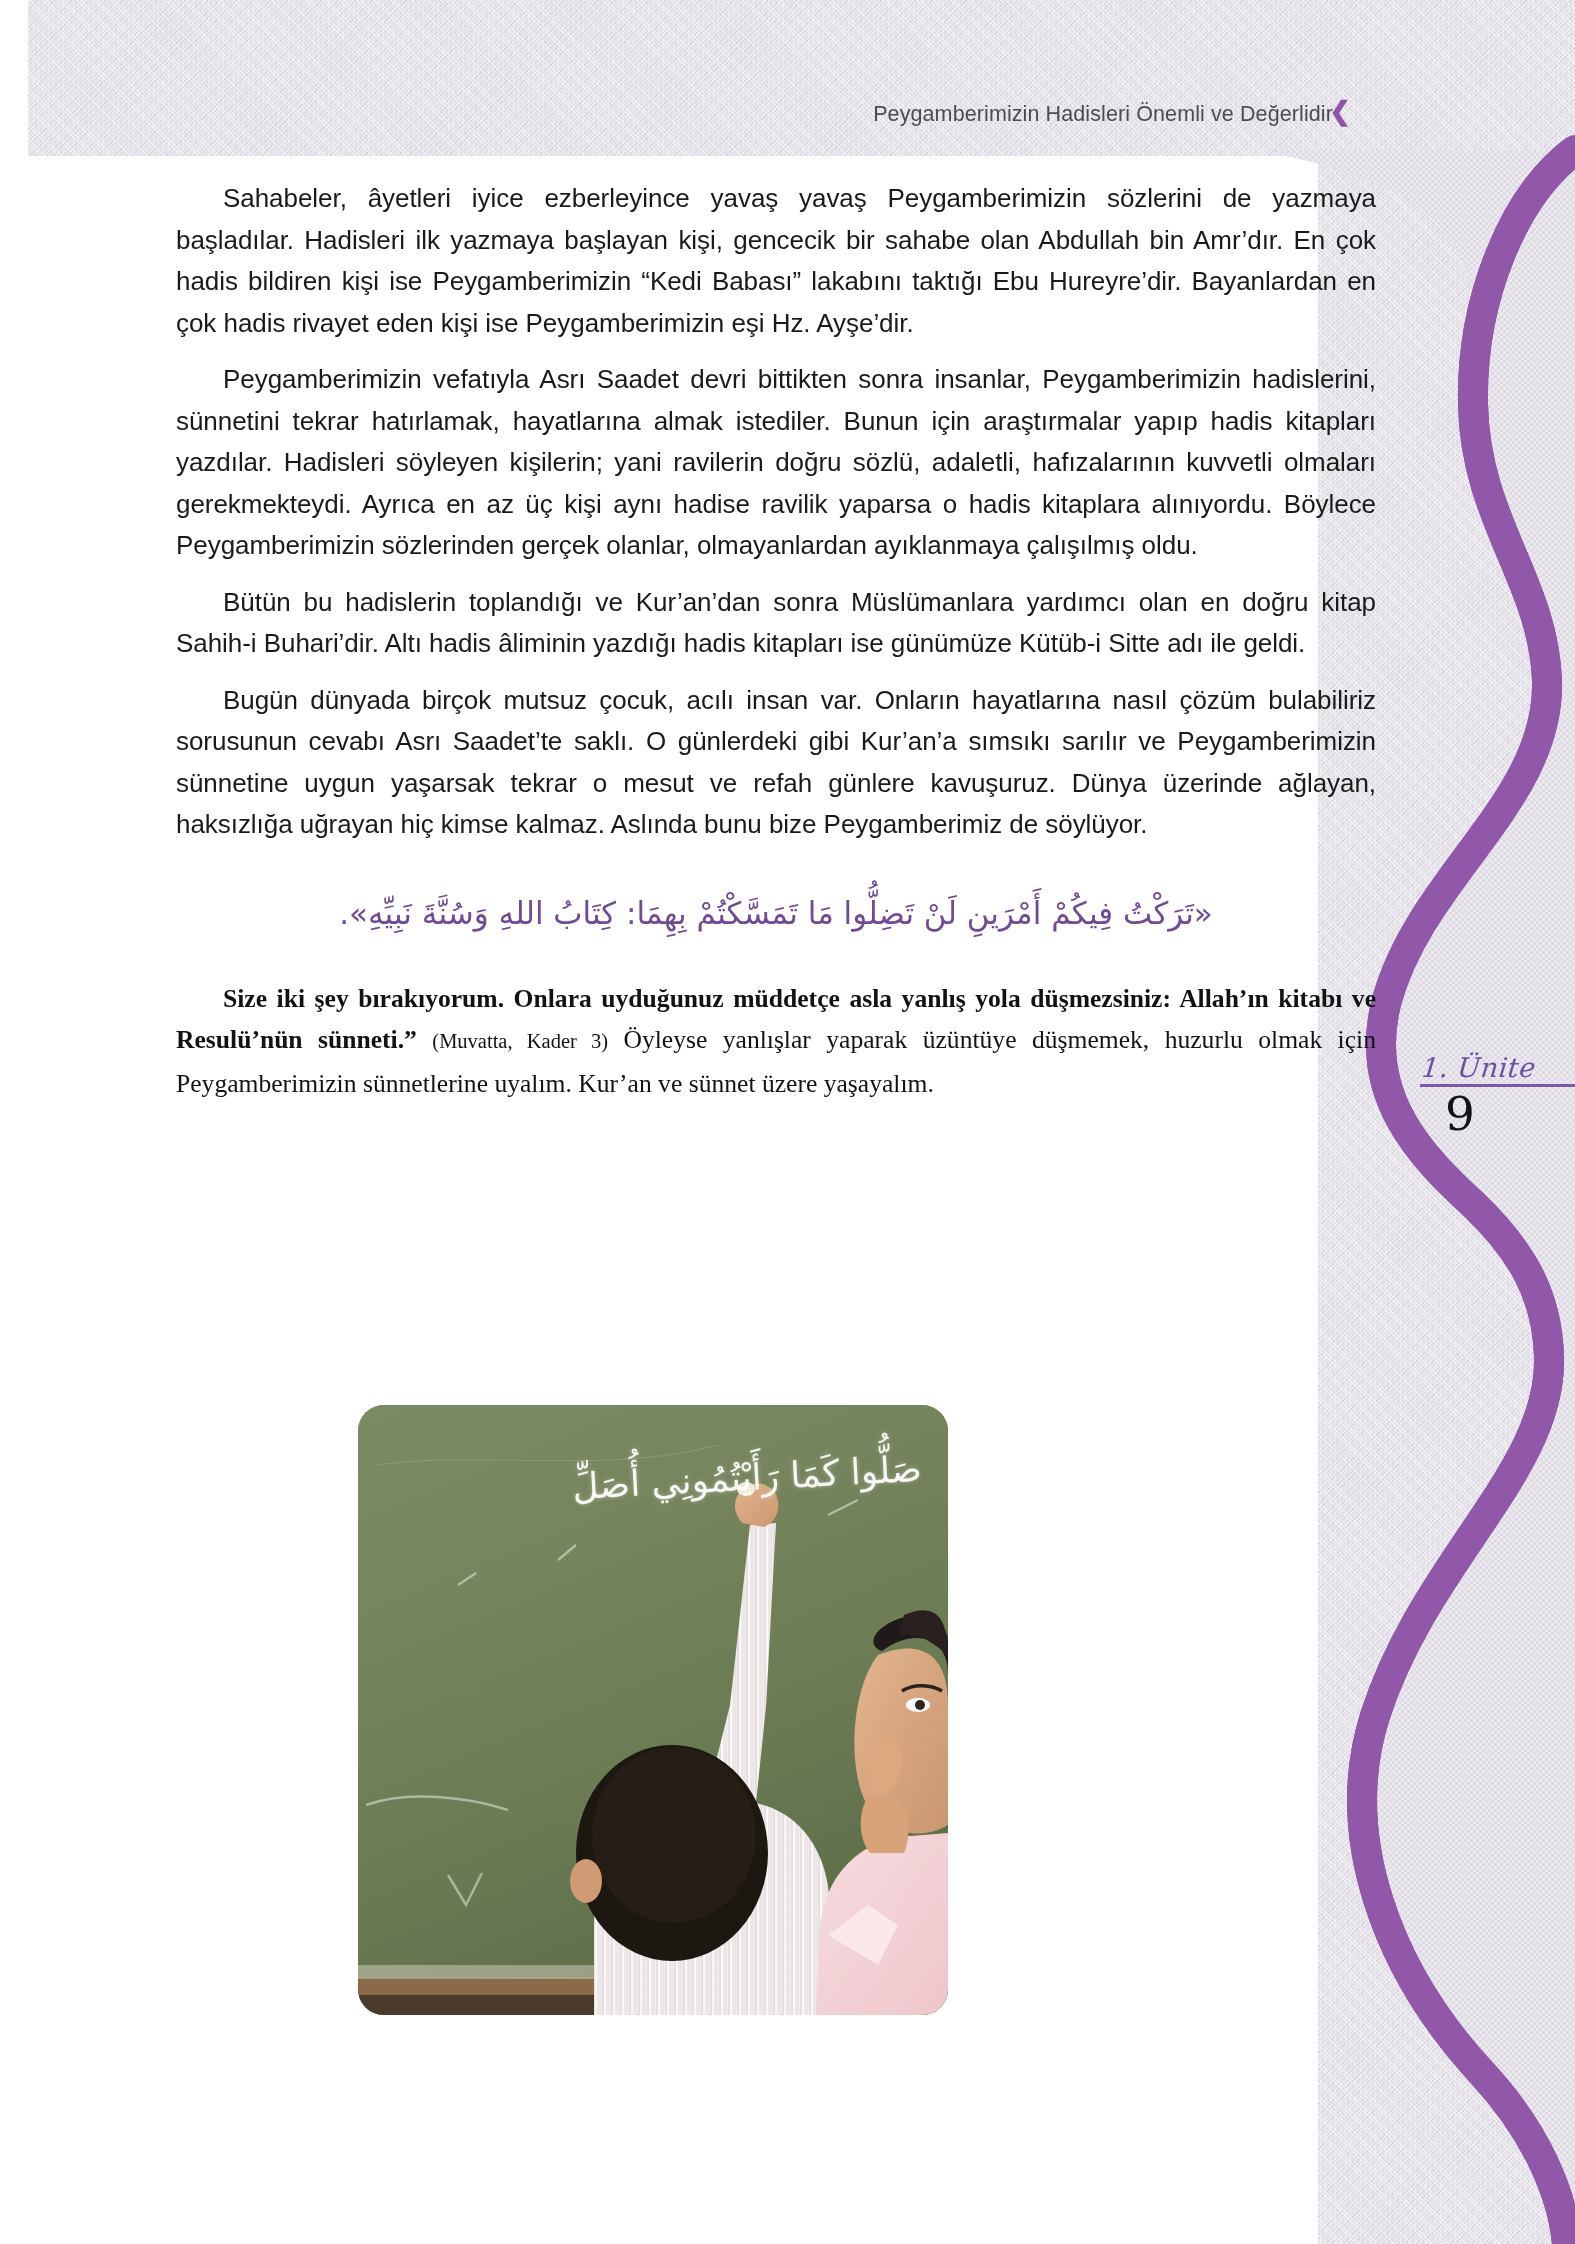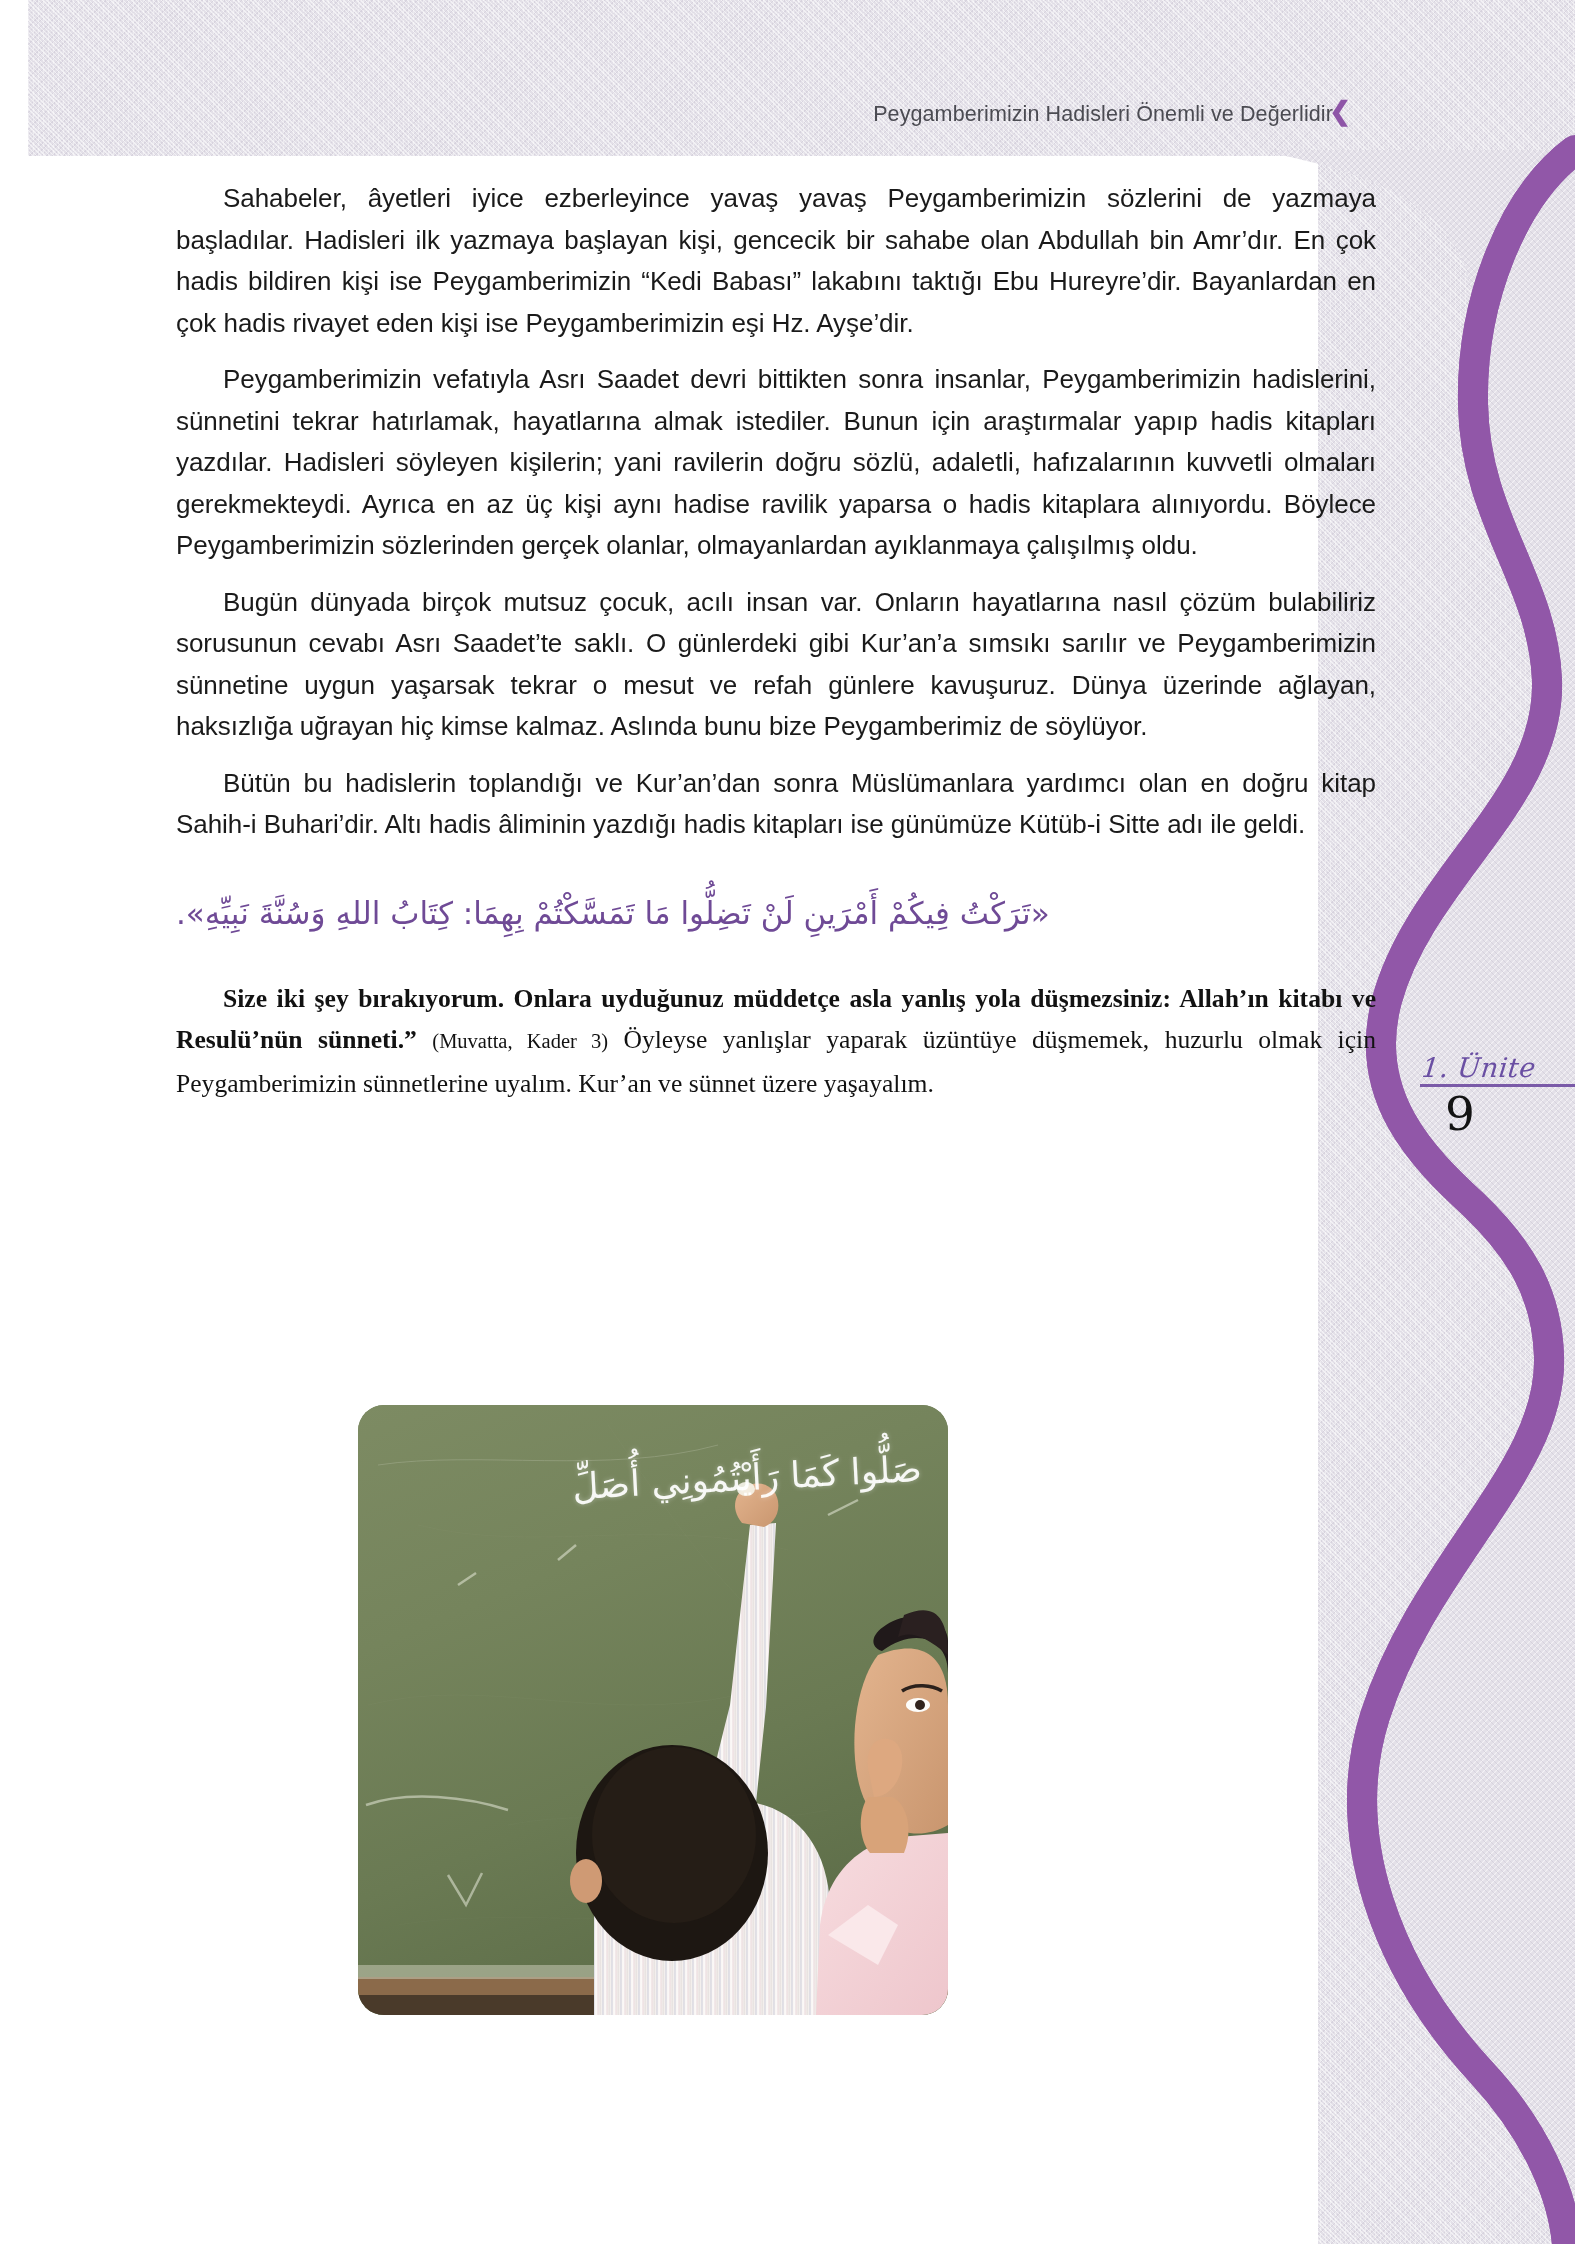--- a/index.html
+++ b/index.html
@@ -99,21 +99,21 @@
     text-indent: 47px;
     margin-bottom: 15px;
     letter-spacing: -0.05px;
   }
 
   p.body-text:last-of-type { margin-bottom: 0; }
 
   
   .hadith-wrap {
     margin-top: 36px;
-    text-align: left;
+    text-align: center;
   }
 
   .hadith-arabic {
     direction: rtl;
     font-family: "DejaVu Sans", sans-serif;
     font-size: 31px;
     line-height: 62px;
     color: #6f4a96;
     white-space: nowrap;
   }
@@ -286,22 +286,22 @@
 
   <div style="position:absolute; inset:0; z-index:8; pointer-events:none;">
     <div class="header-title">Peygamberimizin Hadisleri Önemli ve Değerlidir</div>
     <div class="header-chevron">❮</div>
   </div>
 
   <div id="content">
 
     <p class="body-text">Sahabeler, âyetleri iyice ezberleyince yavaş yavaş Peygamberimizin sözlerini de yazmaya başladılar. Hadisleri ilk yazmaya başlayan kişi, gencecik bir sahabe olan Abdullah bin Amr’dır. En çok hadis bildiren kişi ise Peygamberimizin “Kedi Babası” lakabını taktığı Ebu Hureyre’dir. Bayanlardan en çok hadis rivayet eden kişi ise Peygamberimizin eşi Hz. Ayşe’dir.</p>
     <p class="body-text">Peygamberimizin vefatıyla Asrı Saadet devri bittikten sonra insanlar, Peygamberimizin hadislerini, sünnetini tekrar hatırlamak, hayatlarına almak istediler. Bunun için araştırmalar yapıp hadis kitapları yazdılar. Hadisleri söyleyen kişilerin; yani ravilerin doğru sözlü, adaletli, hafızalarının kuvvetli olmaları gerekmekteydi. Ayrıca en az üç kişi aynı hadise ravilik yaparsa o hadis kitaplara alınıyordu. Böylece Peygamberimizin sözlerinden gerçek olanlar, olmayanlardan ayıklanmaya çalışılmış oldu.</p>
+    <p class="body-text">Bütün bu hadislerin toplandığı ve Kur’an’dan sonra Müslümanlara yardımcı olan en doğru kitap Sahih-i Buhari’dir. Altı hadis âliminin yazdığı hadis kitapları ise günümüze Kütüb-i Sitte adı ile geldi.</p>
     <p class="body-text">Bugün dünyada birçok mutsuz çocuk, acılı insan var. Onların hayatlarına nasıl çözüm bulabiliriz sorusunun cevabı Asrı Saadet’te saklı. O günlerdeki gibi Kur’an’a sımsıkı sarılır ve Peygamberimizin sünnetine uygun yaşarsak tekrar o mesut ve refah günlere kavuşuruz. Dünya üzerinde ağlayan, haksızlığa uğrayan hiç kimse kalmaz. Aslında bunu bize Peygamberimiz de söylüyor.</p>
-    <p class="body-text">Bütün bu hadislerin toplandığı ve Kur’an’dan sonra Müslümanlara yardımcı olan en doğru kitap Sahih-i Buhari’dir. Altı hadis âliminin yazdığı hadis kitapları ise günümüze Kütüb-i Sitte adı ile geldi.</p>
 
     <div class="hadith-wrap">
       <div class="hadith-arabic">«تَرَكْتُ فِيكُمْ أَمْرَينِ لَنْ تَضِلُّوا مَا تَمَسَّكْتُمْ بِهِمَا: كِتَابُ اللهِ وَسُنَّةَ نَبِيِّهِ».</div>
     </div>
 
     <p class="translation"><span class="bold">Size iki şey bırakıyorum. Onlara uyduğunuz müddetçe asla yanlış yola düşmezsiniz: Allah’ın kitabı ve Resulü’nün sünneti.”</span> <span class="cite">(Muvatta, Kader 3)</span><span> Öyleyse yanlışlar yaparak üzüntüye düşmemek, huzurlu olmak için Peygamberimizin sünnetlerine uyalım. Kur’an ve sünnet üzere yaşayalım.</span></p>
   </div>
 
   <div class="unit-block">
     <div class="unit-label">1. Ünite</div>

